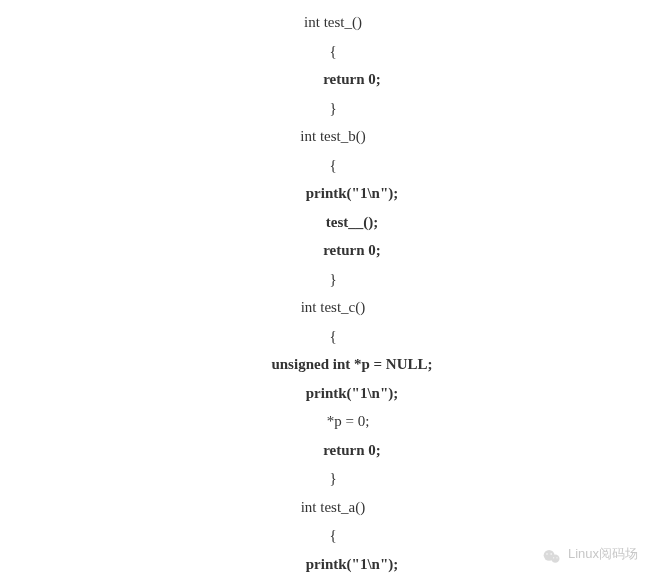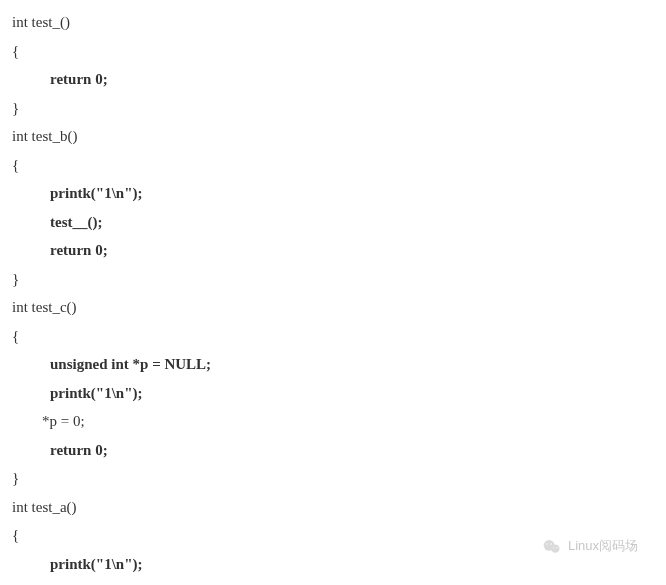--- a/index.html
+++ b/index.html
@@ -8,29 +8,29 @@
       height: 585px;
       background: #ffffff;
       font-family: "Times New Roman", Georgia, serif;
       font-size: 15px;
       color: #333333;
       position: relative;
       padding: 8px 12px;
       line-height: 1.9;
     }
     .code-block { white-space: pre; }
-    .line { display: block; }
+    .line { display: block; text-align: center; }
     .indent1 { padding-left: 38px; font-weight: bold; }
     .indent-star { padding-left: 30px; font-family: Liberation Serif, serif; }
     .watermark {
       position: absolute;
-      bottom: 26px;
+      bottom: 18px;
       right: 28px;
       display: flex;
-      align-items: center;
+      align-items: flex-end;
       gap: 6px;
       opacity: 0.55;
     }
     .watermark-icon {
       width: 20px; height: 20px;
       display: inline-flex;
       align-items: center; justify-content: center;
     }
     .watermark-text {
       font-family: "Microsoft YaHei", Arial, sans-serif;

